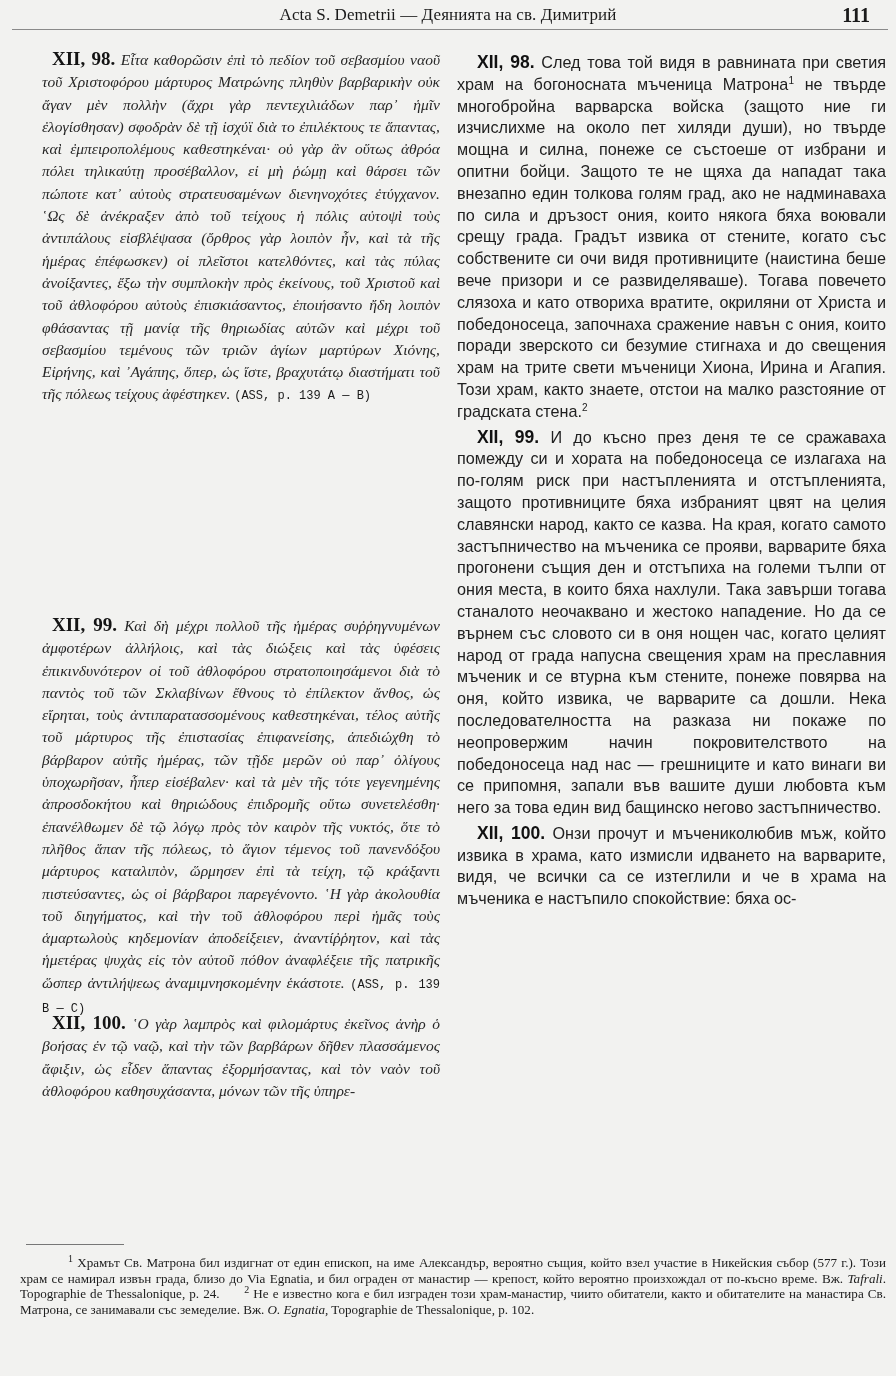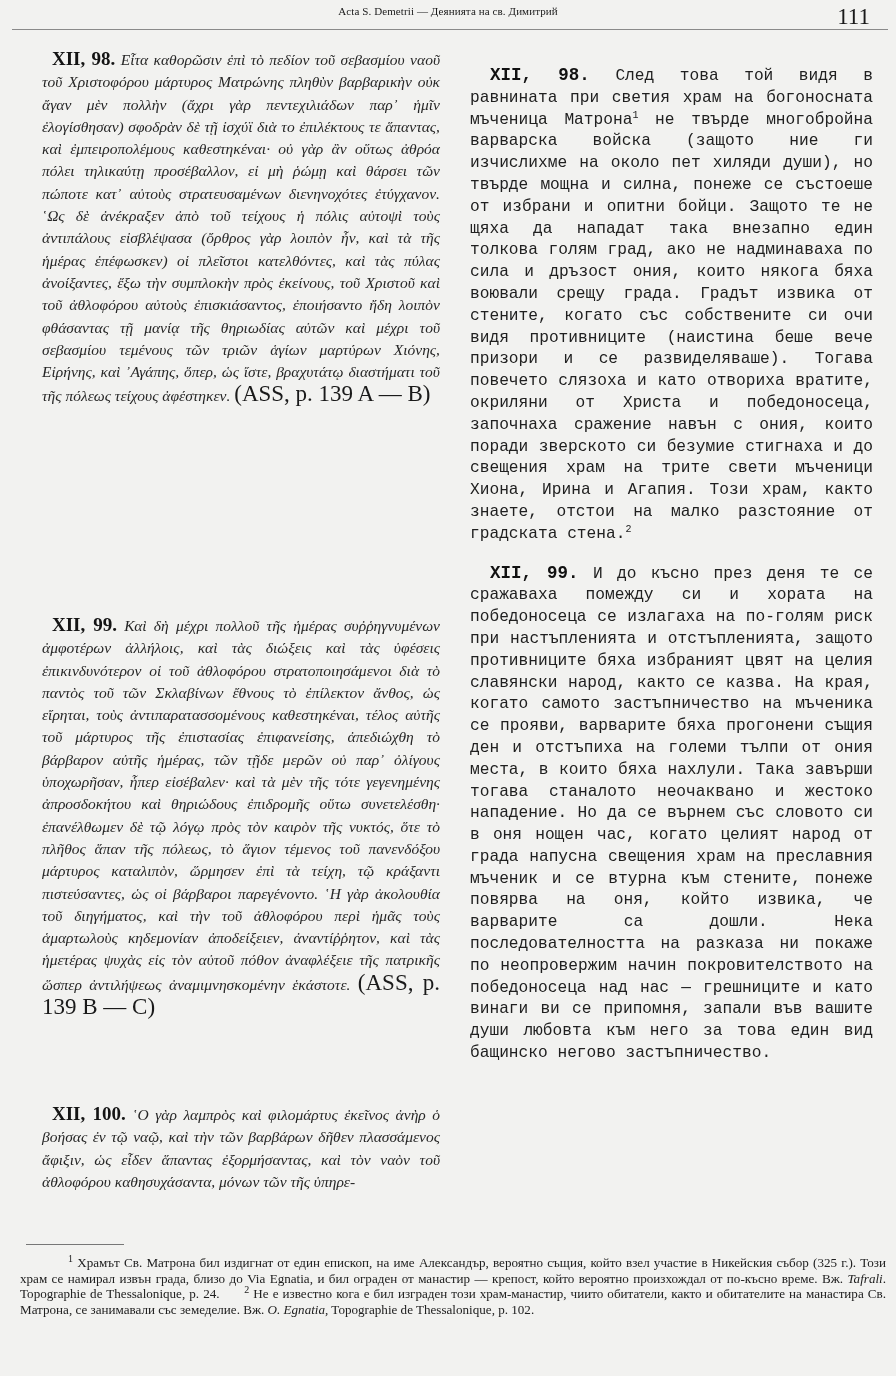--- a/index.html
+++ b/index.html
@@ -8,25 +8,25 @@
     background: #f2f2f0;
     color: #1a1a1a;
     font-family: "Liberation Serif", "DejaVu Serif", serif;
     position: relative;
   }
   .header {
     position: absolute; left: 0; top: 0; width: 896px; height: 32px;
   }
   .running-title {
     position: absolute; left: 0; width: 896px; top: 5px; text-align: center;
-    font-size: 11px; letter-spacing: 0.1px;
+    font-size: 17px; letter-spacing: 0.1px;
     font-family: "Liberation Serif", serif;
   }
   .page-number {
-    position: absolute; right: 26px; top: 4px; font-size: 23px;
+    position: absolute; right: 26px; top: 4px; font-size: 20px; font-weight: bold;
   }
   .header-rule {
     position: absolute; left: 12px; right: 8px; top: 29px; height: 1px;
     background: #8a8a8a;
   }
   .col {
     position: absolute; top: 48px;
   }
   .col-left { left: 42px; width: 398px; }
   .col-right { left: 453px; width: 437px; }
@@ -37,37 +37,37 @@
     line-height: 22.3px;
     text-align: justify;
     text-indent: 10px;
     margin: 0;
     color: #262626;
   }
   .gr-para .sec {
     font-style: normal; font-weight: bold; font-size: 19px; color: #141414;
   }
   .gr-para .ref {
-    font-style: normal; font-family: Liberation Serif, serif; font-size: 23px; color: #1a1a1a; margin-top: 11px;
+    font-style: normal; font-family: Liberation Mono, monospace; font-size: 12px; color: #1a1a1a; margin-top: 11px;
   }
   .bg-para {
     font-size: 16.2px;
     line-height: 21.8px;
     text-align: justify;
     text-indent: 20px;
-    margin: 17px;
+    margin: 4px;
     color: #202020;
-    font-family: Liberation Mono, monospace;
+    font-family: Liberation Sans, sans-serif;
   }
   .bg-para .sec { font-weight: bold; font-size: 17.5px; color: #111; }
   sup { font-size: 10px; line-height: 0; vertical-align: super; }
 
   .gr-block-1 { position: absolute; left: 0; top: 0; }
   .gr-block-2 { position: absolute; left: 0; top: 566px; }
-  .gr-block-3 { position: absolute; left: 0; top: 1055px; }
+  .gr-block-3 { position: absolute; left: 0; top: 964px; }
 
   .footnote-rule {
     position: absolute; left: 26px; top: 1244px; width: 98px; height: 1px;
     background: #777;
   }
   .footnotes {
     position: absolute; left: 20px; top: 1255px; width: 866px;
     font-size: 13.1px; line-height: 15.6px; text-align: justify;
     color: #202020;
   }
@@ -102,23 +102,27 @@
 
 <div class="col col-right">
   <p class="bg-para">
     <span class="sec">XII, 98.</span>
     <span>След това той видя в равнината при светия храм на богоносната мъченица Матрона</span><sup>1</sup><span> не твърде многобройна варварска войска (защото ние ги изчислихме на около пет хиляди души), но твърде мощна и силна, понеже се състоеше от избрани и опитни бойци. Защото те не щяха да нападат така внезапно един толкова голям град, ако не надминаваха по сила и дръзост ония, които някога бяха воювали срещу града. Градът извика от стените, когато със собствените си очи видя противниците (наистина беше вече призори и се развиделяваше). Тогава повечето слязоха и като отвориха вратите, окриляни от Христа и победоносеца, започнаха сражение навън с ония, които поради зверското си безумие стигнаха и до свещения храм на трите свети мъченици Хиона, Ирина и Агапия. Този храм, както знаете, отстои на малко разстояние от градската стена.</span><sup>2</sup>
   </p>
   <p class="bg-para">
     <span class="sec">XII, 99.</span>
     <span>И до късно през деня те се сражаваха помежду си и хората на победоносеца се излагаха на по-голям риск при настъпленията и отстъпленията, защото противниците бяха избраният цвят на целия славянски народ, както се казва. На края, когато самото застъпничество на мъченика се прояви, варварите бяха прогонени същия ден и отстъпиха на големи тълпи от ония места, в които бяха нахлули. Така завърши тогава станалото неочаквано и жестоко нападение. Но да се върнем със словото си в оня нощен час, когато целият народ от града напусна свещения храм на преславния мъченик и се втурна към стените, понеже повярва на оня, който извика, че варварите са дошли. Нека последователността на разказа ни покаже по неопровержим начин покровителството на победоносеца над нас — грешниците и като винаги ви се припомня, запали във вашите души любовта към него за това един вид бащинско негово застъпничество.</span>
   </p>
+  <p class="bg-para">
+    <span class="sec">XII, 100.</span>
+    <span>Онзи прочут и мъчениколюбив мъж, който извика в храма, като измисли идването на варварите, видя, че всички са се изтеглили и че в храма на мъченика е настъпило спокойствие: бяха ос-</span>
+  </p>
 </div>
 
 <div class="footnote-rule"></div>
 <div class="footnotes">
   <p>
     <sup>1</sup>
-    <span>Храмът Св. Матрона бил издигнат от един епископ, на име Александър, вероятно същия, който взел участие в Никейския събор (325 г.). Този храм се намирал извън града, близо до Via Egnatia, и бил ограден от манастир — крепост, който вероятно произхождал от по-късно време. Вж. </span><i>Tafrali</i><span>. Topographie de Thessalonique, p. 24.</span>
+    <span>Храмът Св. Матрона бил издигнат от един епископ, на име Александър, вероятно същия, който взел участие в Никейския събор (577 г.). Този храм се намирал извън града, близо до Via Egnatia, и бил ограден от манастир — крепост, който вероятно произхождал от по-късно време. Вж. </span><i>Tafrali</i><span>. Topographie de Thessalonique, p. 24.</span>
     &nbsp;&nbsp;&nbsp;&nbsp;&nbsp;<sup>2</sup>
     <span>Не е известно кога е бил изграден този храм-манастир, чиито обитатели, както и обитателите на манастира Св. Матрона, се занимавали със земеделие. Вж. </span><i>O. Egnatia</i><span>, Topographie de Thessalonique, p. 102.</span>
   </p>
 </div>
 
 </body></html>

